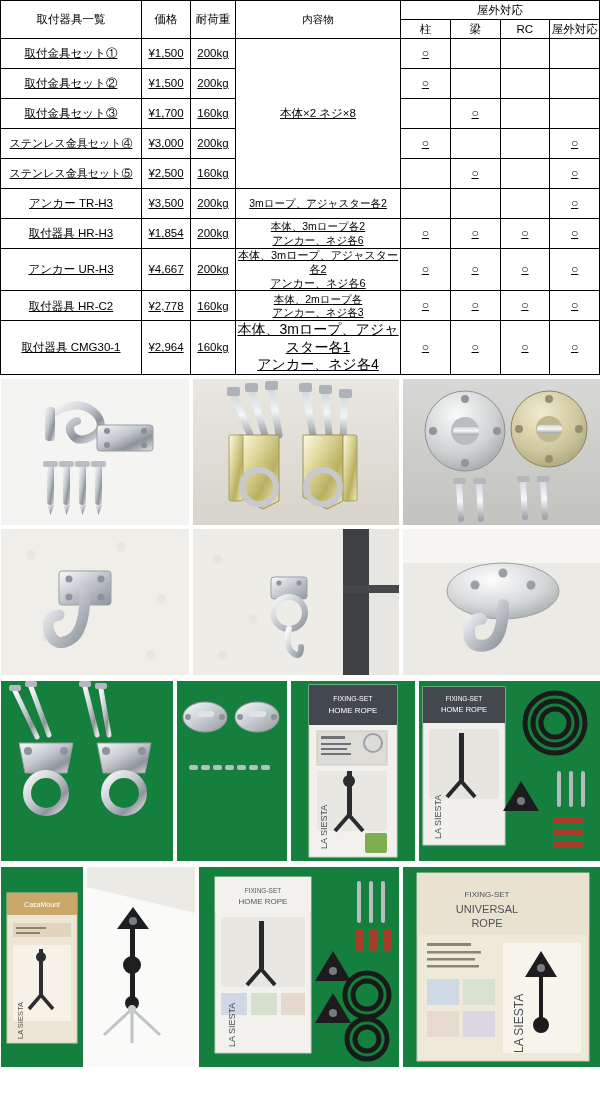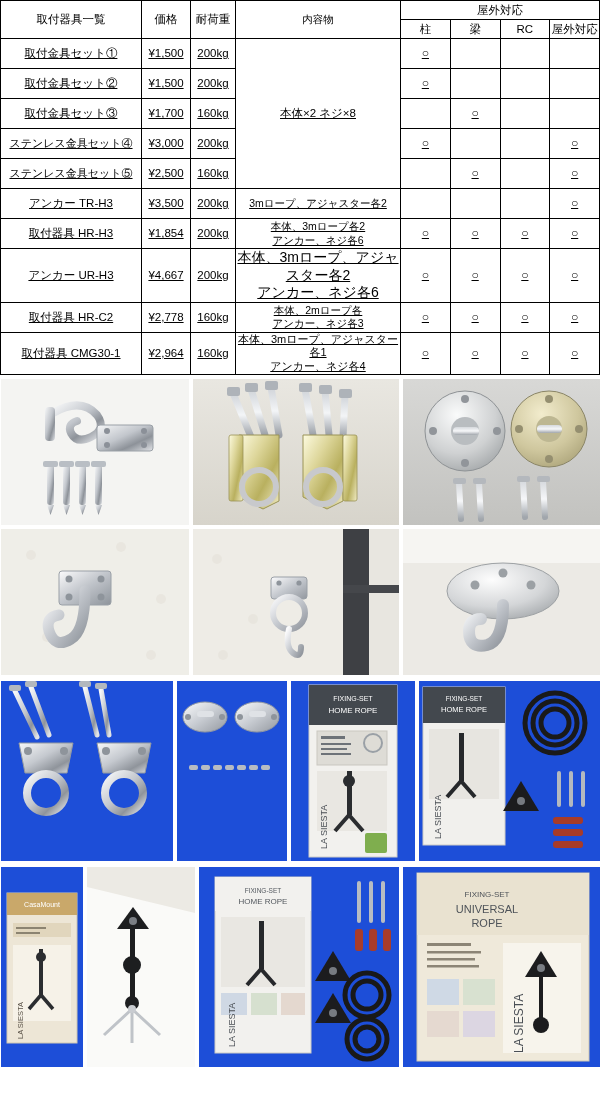--- a/index.html
+++ b/index.html
@@ -80,21 +80,21 @@
     grid-template-rows: 200px;
     gap: 4px;
     padding: 6px 1px 0 1px;
     box-sizing: border-box;
     width: 600px;
   }
 
   
   .bg-white   { background: #f4f4f2; }
   .bg-wall    { background: linear-gradient(160deg,#efeee9 0%,#e6e4dc 60%,#dedcd3 100%); }
-  .bg-plain   { background: #1d4ed8; }
+  .bg-plain   { background: #15803d; }
 </style>
 </head>
 <body>
 
 <div class="page">
 
   <table class="spec">
     <tbody>
       <tr>
         <td class="c-name" rowspan="2">取付器具一覧</td>
@@ -181,21 +181,21 @@
         <td class="circle">○</td>
         <td class="circle">○</td>
         <td class="circle">○</td>
         <td class="circle">○</td>
       </tr>
 
       <tr class="row-h">
         <td class="nm">アンカー UR-H3</td>
         <td>¥4,667</td>
         <td>200kg</td>
-        <td class="c-content" style="white-space:pre-line;font-size:14px">本体、3mロープ、アジャスター各2
+        <td class="c-content" style="white-space:pre-line;font-size:11px">本体、3mロープ、アジャスター各2
 アンカー、ネジ各6</td>
         <td class="circle">○</td>
         <td class="circle">○</td>
         <td class="circle">○</td>
         <td class="circle">○</td>
       </tr>
 
       <tr class="row-h">
         <td class="nm">取付器具 HR-C2</td>
         <td>¥2,778</td>
@@ -205,21 +205,21 @@
         <td class="circle">○</td>
         <td class="circle">○</td>
         <td class="circle">○</td>
         <td class="circle">○</td>
       </tr>
 
       <tr class="row-h">
         <td class="nm">取付器具 CMG30-1</td>
         <td>¥2,964</td>
         <td>160kg</td>
-        <td class="c-content" style="white-space:pre-line;font-size:11px">本体、3mロープ、アジャスター各1
+        <td class="c-content" style="white-space:pre-line;font-size:14px">本体、3mロープ、アジャスター各1
 アンカー、ネジ各4</td>
         <td class="circle">○</td>
         <td class="circle">○</td>
         <td class="circle">○</td>
         <td class="circle">○</td>
       </tr>
     </tbody>
   </table>
 
   <div class="photos1">

